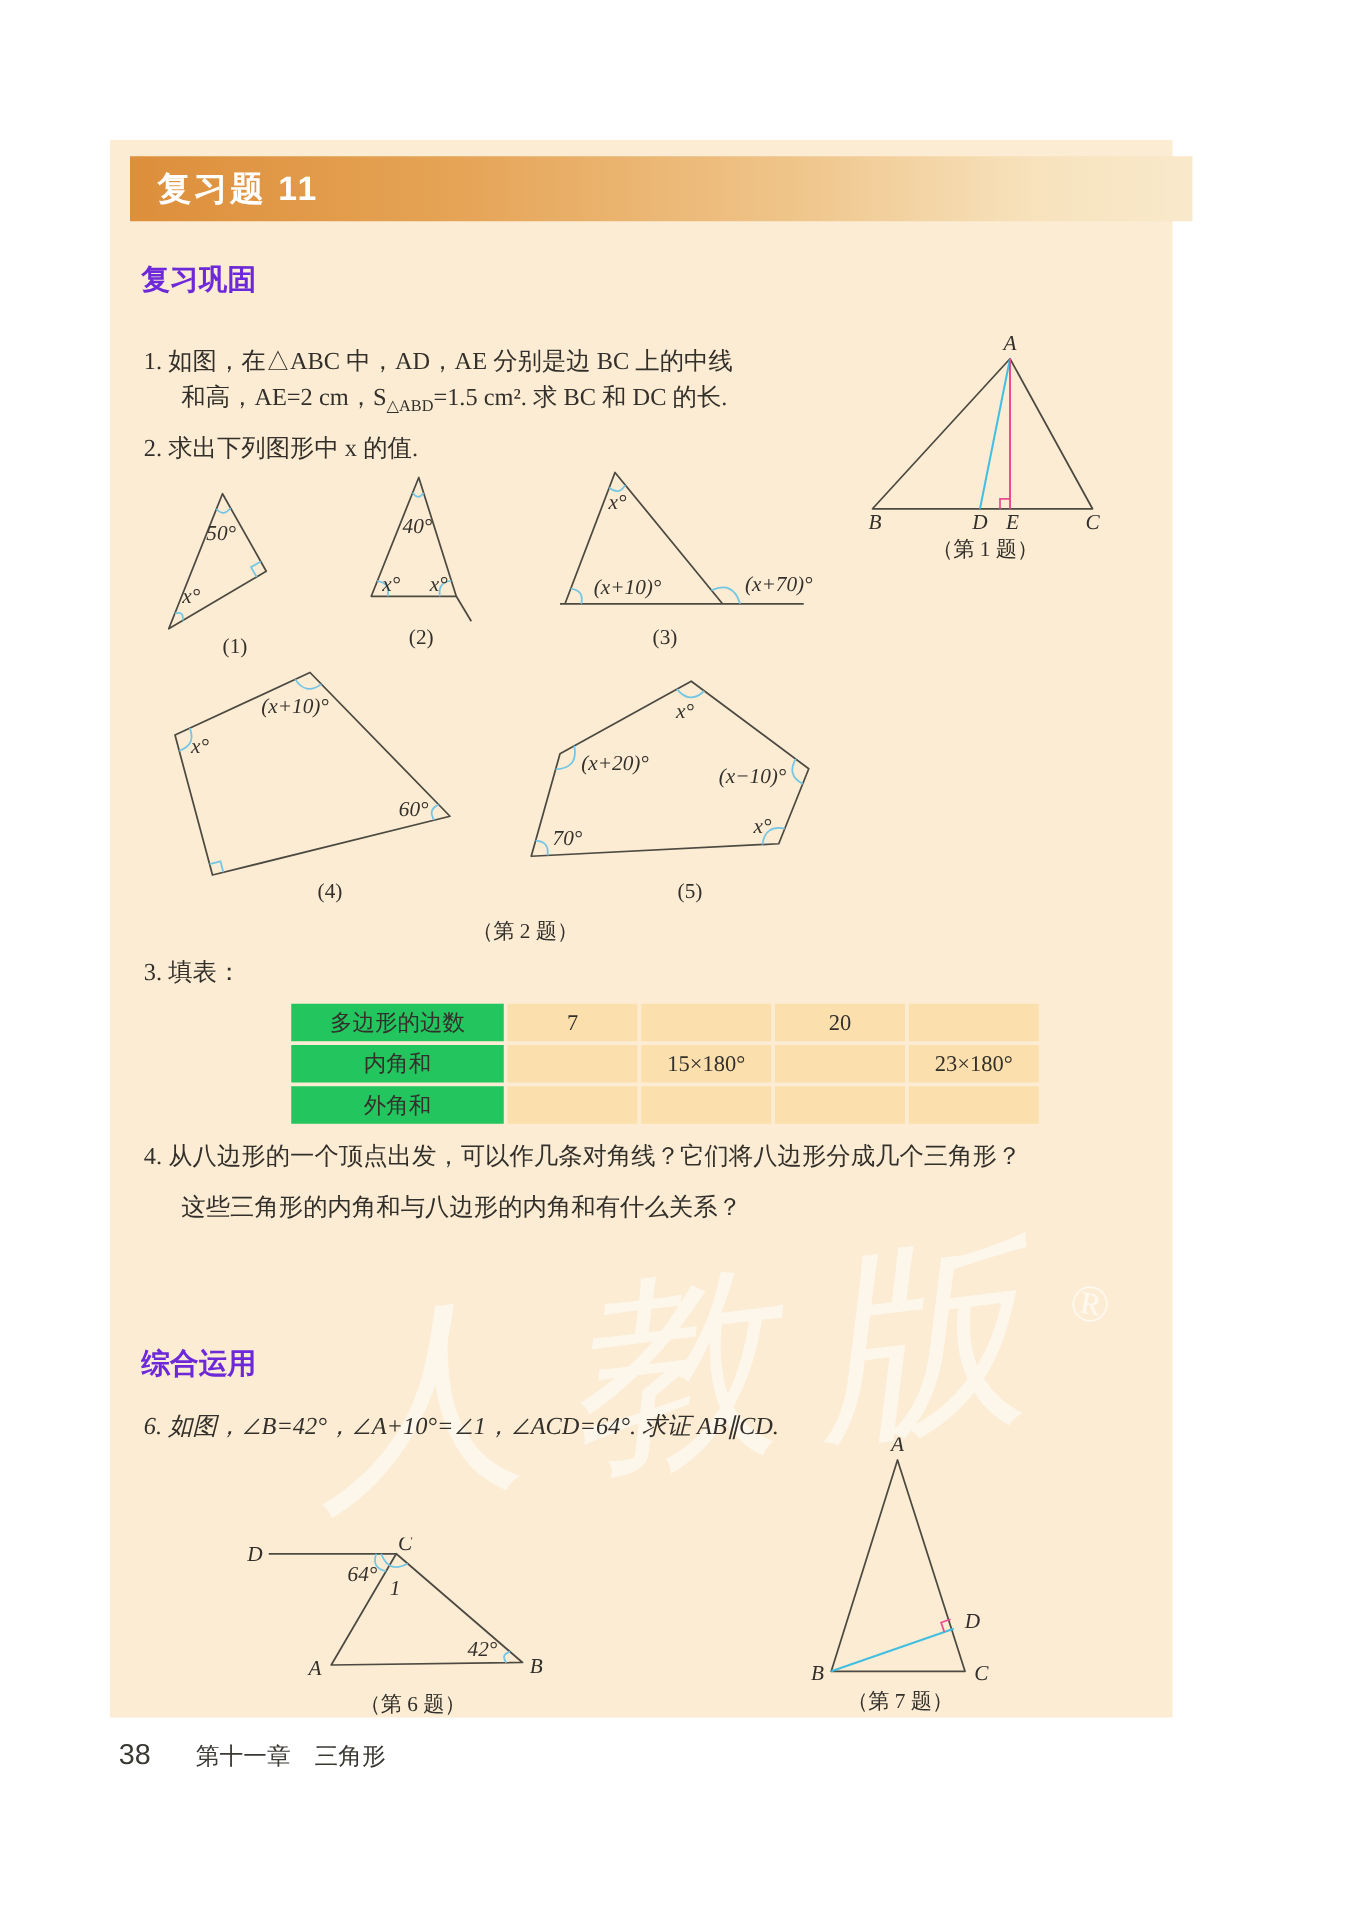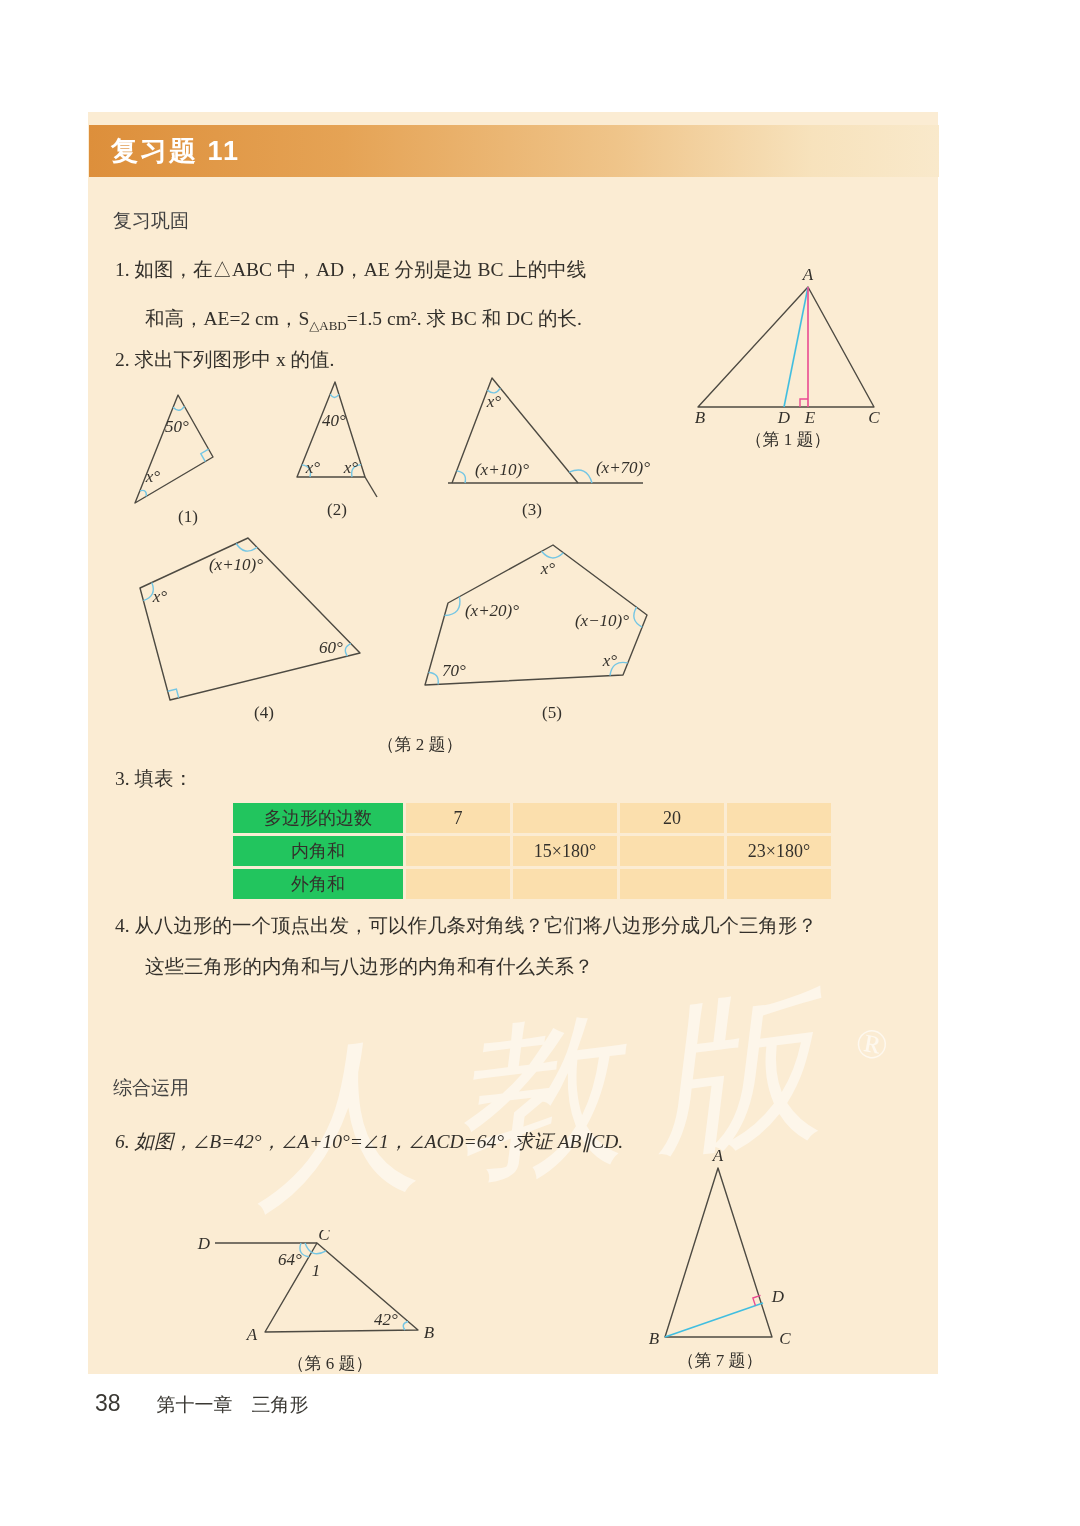--- a/index.html
+++ b/index.html
@@ -8,32 +8,32 @@
     background:#ffffff;
     font-family:"Liberation Serif", serif;
     color:#33302b;
     overflow:hidden;
   }
   #page {
     position:absolute; left:88px; top:112px; width:850px; height:1262px;
     background:#FBECD3;
   }
   .banner {
-    position:absolute; left:1px; top:13px; width:850px; height:52px;
+    position:absolute; left:16px; top:13px; width:850px; height:52px;
     background:linear-gradient(90deg,#DD8F3B 0%,#E5A355 30%,#EFC489 62%,#F7E2BC 85%,#F9E9CB 100%);
   }
   .banner-title {
     position:absolute; left:22px; top:0; line-height:52px;
     font-family:"Liberation Sans", sans-serif; font-weight:bold;
     font-size:27px; color:#ffffff; letter-spacing:2px;
   }
   .section-heading {
     position:absolute;
-    font-family:"Liberation Sans", sans-serif; font-weight:normal;
-    font-size:19px; color:#404040; z-index:2;
+    font-family:"Liberation Sans", sans-serif; font-weight:bold;
+    font-size:23px; color:#6d28d9; z-index:2;
   }
   .txt {
     position:absolute; font-size:19.5px; line-height:28px;
     white-space:nowrap; z-index:2; color:#33302b;
   }
   .sub { vertical-align:sub; font-size:13px; }
   .figure { position:absolute; z-index:2; }
   svg text {
     font-family:"Liberation Serif", serif; font-size:16px; fill:#33302b;
   }
@@ -79,21 +79,21 @@
 <body>
 
 <div id="page">
 
   <div class="banner">
     <div class="banner-title">复习题 11</div>
   </div>
 
   <div class="section-heading" style="left:25px; top:96px;">复习巩固</div>
 
-  <div class="txt" style="left:27px; top:144px;text-align:right;">1. 如图，在△ABC 中，AD，AE 分别是边 BC 上的中线</div>
+  <div class="txt" style="left:27px; top:164px;text-align:right;">1. 如图，在△ABC 中，AD，AE 分别是边 BC 上的中线</div>
   <div class="txt" style="left:57px; top:193px;"><span>和高，AE=2 cm，S</span><span class="sub">△ABD</span><span>=1.5 cm². 求 BC 和 DC 的长.</span></div>
   <div class="txt" style="left:27px; top:234px;">2. 求出下列图形中 x 的值.</div>
 
   <svg class="figure" style="left:600px; top:156px;" width="210" height="185">
     <path class="shape" d="M10,139 L120,19 L186,139 Z"></path>
     <line class="median" x1="120" y1="19" x2="96" y2="139"></line>
     <line class="alt" x1="120" y1="19" x2="120" y2="139"></line>
     <path class="ramark-pink" d="M112,139 L112,131 L120,131"></path>
     <text class="var" x="120" y="12" text-anchor="middle">A</text>
     <text class="var" x="12" y="155" text-anchor="middle">B</text>

